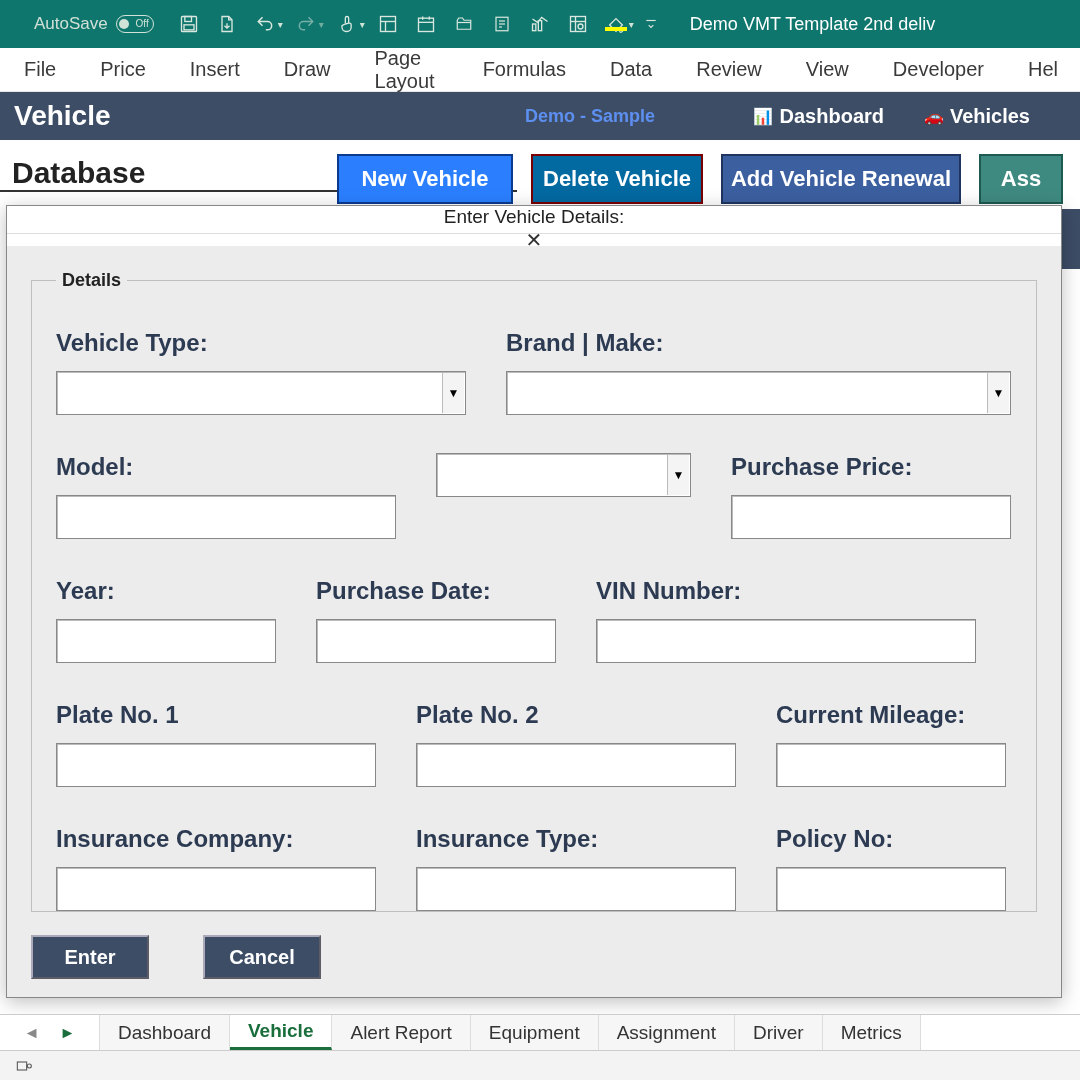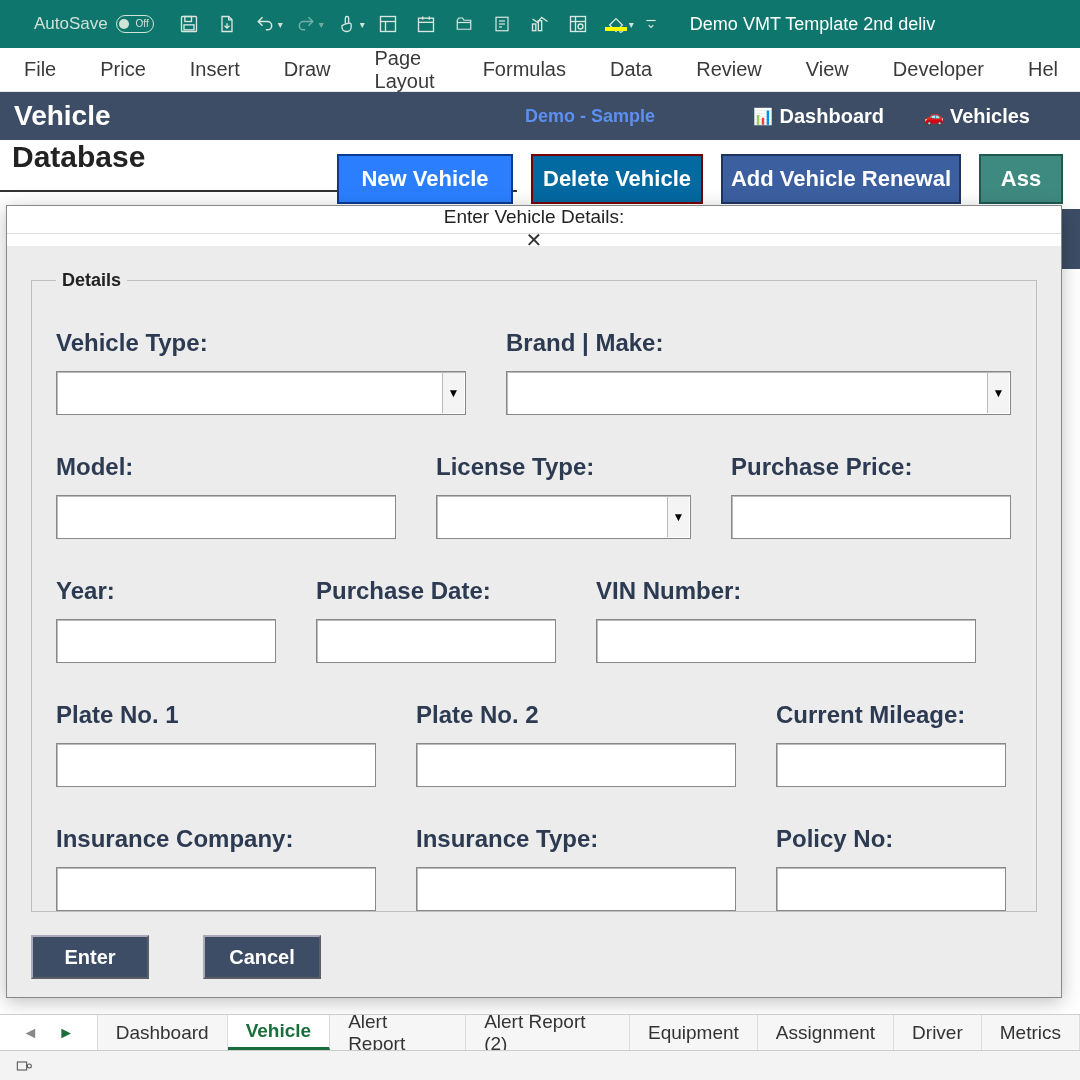--- a/index.html
+++ b/index.html
@@ -25,21 +25,21 @@
   .app-band { display: flex; height: 48px; }
   .app-left { background: #3d4d66; color: #fff; font-size: 28px; font-weight: 700; padding-left: 14px; display:flex;align-items:center; width: 517px;}
   .app-right { background: #3d4d66; flex: 1; display: flex; align-items: center; padding-left: 8px; gap: 40px;}
   .sample-label{color:#5d8ff0;font-weight:700;font-size:18px;}
   .nav-link{color:#fff;font-weight:700;font-size:20px;display:flex;align-items:center;gap:6px;}
   .mini-icon{font-size:16px;}
 
   
   .db-row{display:flex;height:60px;}
   .db-left{width:517px;display:flex;flex-direction:column;}
-  .db-title-wrap{height:52px;display:flex;align-items:flex-start;border-bottom:2px solid #333;padding-left:12px;}
+  .db-title-wrap{height:52px;display:flex;align-items:flex-end;border-bottom:2px solid #333;padding-left:12px;}
   .db-title{font-size:30px;font-weight:700;color:#222;}
   .db-btns{position:absolute;left:337px;top:154px;display:flex;gap:18px;align-items:center;}
   .big-btn{height:50px;display:flex;align-items:center;justify-content:center;font-size:22px;font-weight:700;color:#fff;border:2px solid;}
   .btn-new{width:176px;background:#2b7fff;border-color:#0a3b8f;}
   .btn-del{width:172px;background:#0369a1;border-color:#7a0000;}
   .btn-add{width:240px;background:#3c5fa0;border-color:#1f3560;}
   .btn-ass{width:84px;background:#3f8a80;border-color:#1d5a51;}
   .db-right{flex:1;background:#fff;}
 
   
@@ -256,21 +256,20 @@
             </div>
         </div>
       </div>
 
       <div class="row">
         <div class="col" style="width:340px">
           <div class="fld-label">Model:</div>
           <div class="fld-input"></div>
         </div>
         <div class="col" style="width:255px">
-          <div class="fld-label">License Type:</div>
           <div class="combo">
               <div class="fld-input"></div>
               <div class="combo-btn">▼</div>
             </div>
         </div>
         <div class="col" style="width:280px">
           <div class="fld-label">Purchase Price:</div>
           <div class="fld-input"></div>
         </div>
       </div>
@@ -329,21 +328,20 @@
 </div>
 
 <div class="sheet-bar">
   <div class="sheet-nav">
       <span>◄</span>
       <span class="active-arrow">►</span>
     </div>
   <div class="sheet-tab">Dashboard</div>
   <div class="sheet-tab active">Vehicle</div>
   <div class="sheet-tab">Alert Report</div>
-  <div class="sheet-tab">Alert Report (2)</div>
   <div class="sheet-tab">Equipment</div>
   <div class="sheet-tab">Assignment</div>
   <div class="sheet-tab">Driver</div>
   <div class="sheet-tab">Metrics</div>
 </div>
 
 <div class="status-bar">
   <span>
       <svg width="20" height="16" viewBox="0 0 24 24" fill="none" stroke="#555" stroke-width="1.6">
         <rect x="2" y="6" width="14" height="12"></rect>

